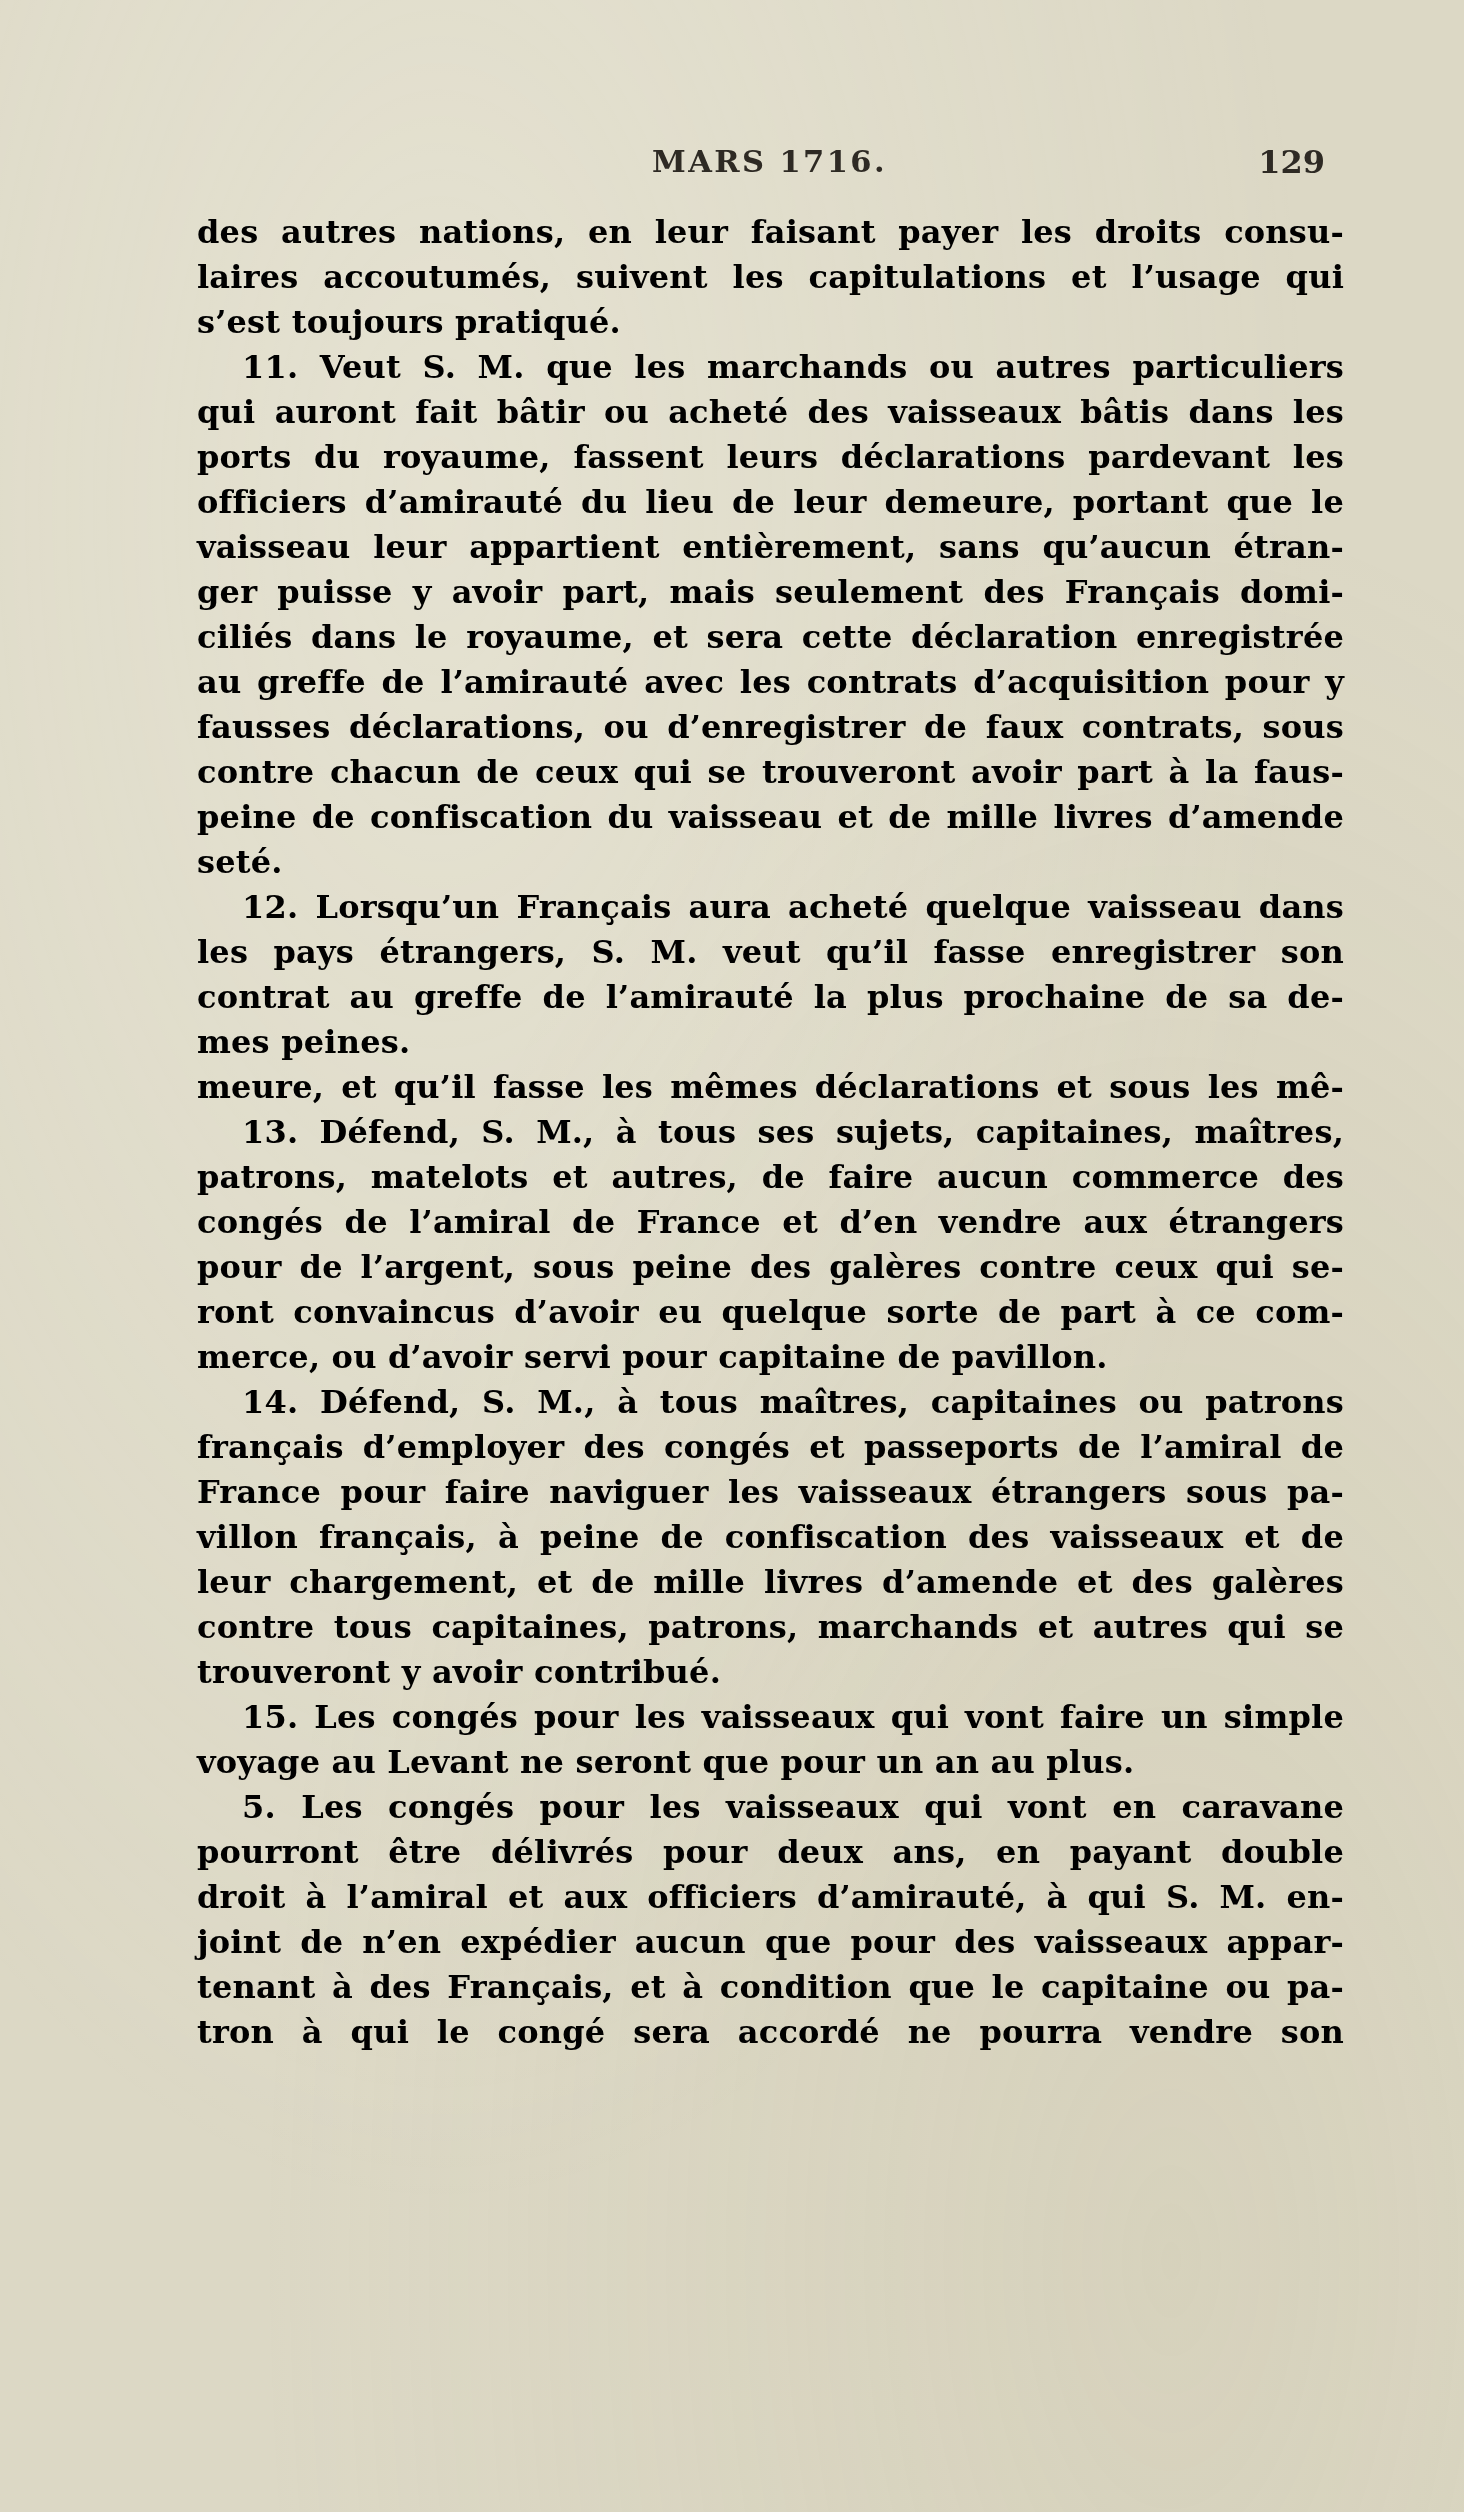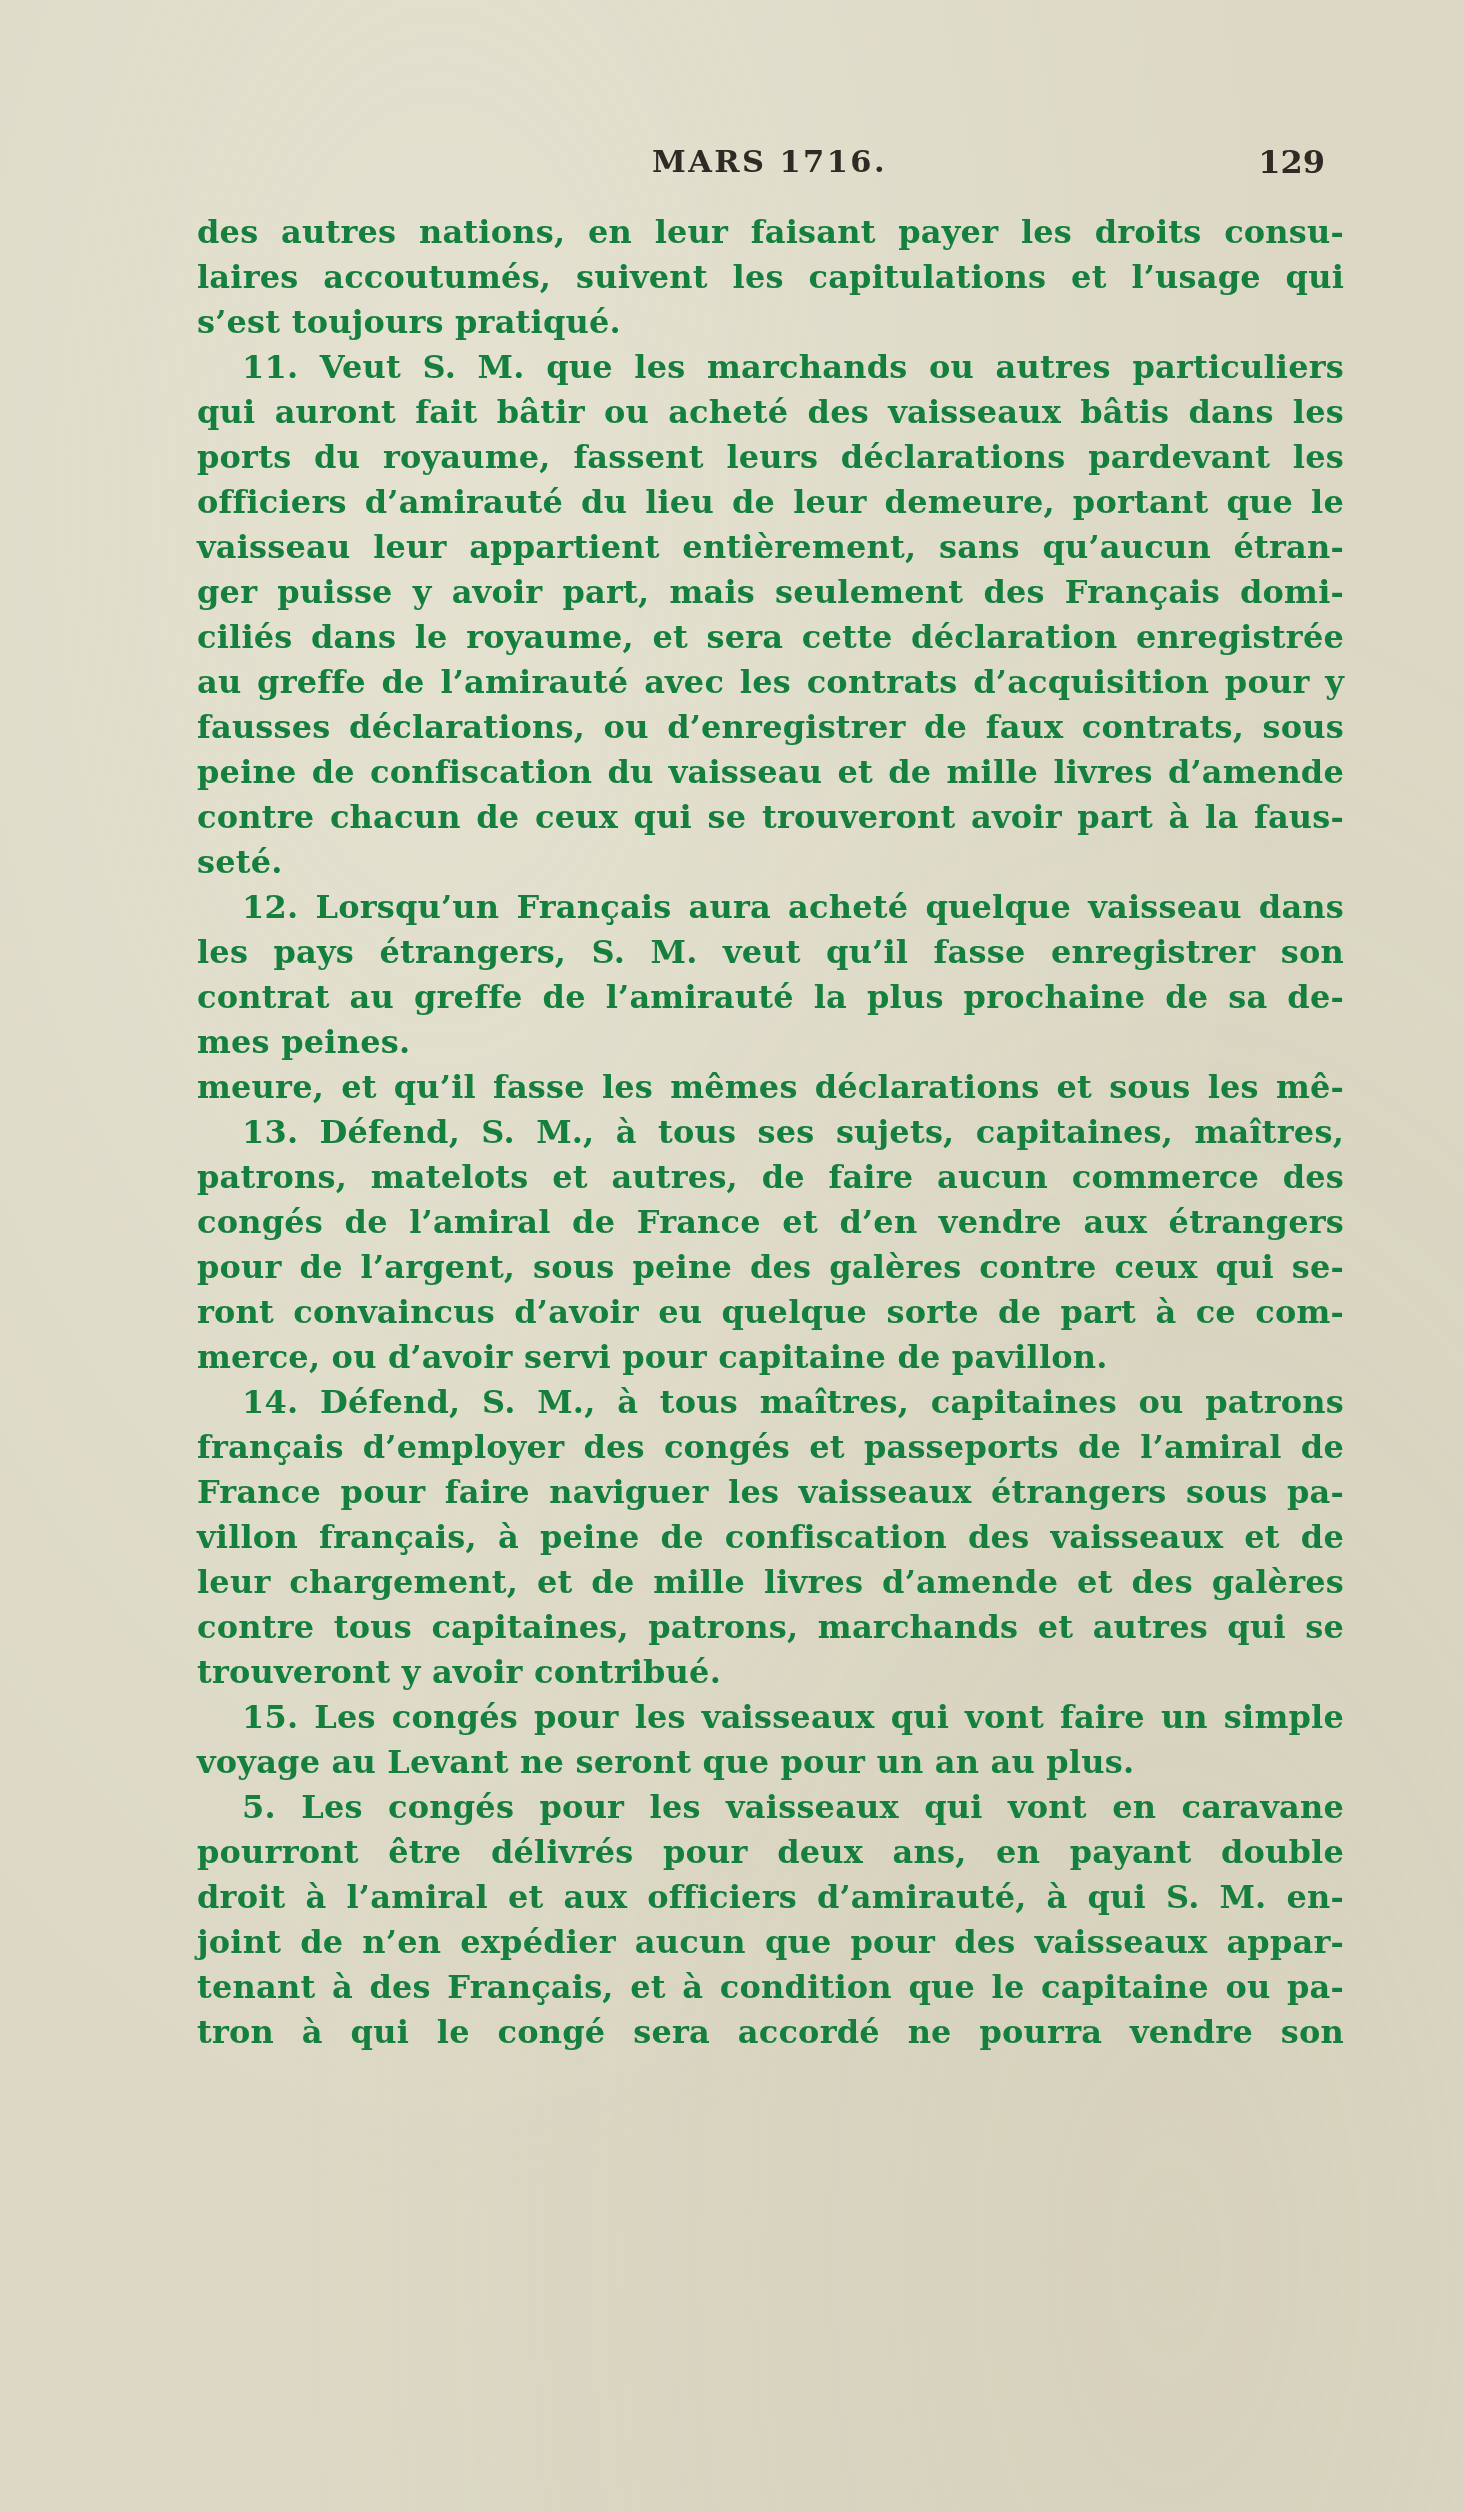--- a/index.html
+++ b/index.html
@@ -60,21 +60,21 @@
     }
     .line {
       display: block;
       height: 45px;
       line-height: 45px;
       font-size: 32px;
       font-weight: bold;
       white-space: nowrap;
       text-align: justify;
       text-align-last: justify;
-      color: #15803d;
+      color: #000000;
       letter-spacing: 0.2px;
     }
     .line.last {
       text-align-last: left;
     }
     .line.indent {
       padding-left: 45px;
     }
   </style>
 </head>
@@ -93,22 +93,22 @@
       <span class="line last">s’est toujours pratiqué.</span>
       <span class="line indent">11. Veut S. M. que les marchands ou autres particuliers</span>
       <span class="line">qui auront fait bâtir ou acheté des vaisseaux bâtis dans les</span>
       <span class="line">ports du royaume, fassent leurs déclarations pardevant les</span>
       <span class="line">officiers d’amirauté du lieu de leur demeure, portant que le</span>
       <span class="line">vaisseau leur appartient entièrement, sans qu’aucun étran-</span>
       <span class="line">ger puisse y avoir part, mais seulement des Français domi-</span>
       <span class="line">ciliés dans le royaume, et sera cette déclaration enregistrée</span>
       <span class="line">au greffe de l’amirauté avec les contrats d’acquisition pour y</span>
       <span class="line">fausses déclarations, ou d’enregistrer de faux contrats, sous</span>
+      <span class="line">contre chacun de ceux qui se trouveront avoir part à la faus-</span>
       <span class="line">peine de confiscation du vaisseau et de mille livres d’amende</span>
-      <span class="line">contre chacun de ceux qui se trouveront avoir part à la faus-</span>
       <span class="line last">seté.</span>
       <span class="line indent">12. Lorsqu’un Français aura acheté quelque vaisseau dans</span>
       <span class="line">les pays étrangers, S. M. veut qu’il fasse enregistrer son</span>
       <span class="line">contrat au greffe de l’amirauté la plus prochaine de sa de-</span>
       <span class="line last">mes peines.</span>
       <span class="line">meure, et qu’il fasse les mêmes déclarations et sous les mê-</span>
       <span class="line indent">13. Défend, S. M., à tous ses sujets, capitaines, maîtres,</span>
       <span class="line">patrons, matelots et autres, de faire aucun commerce des</span>
       <span class="line">congés de l’amiral de France et d’en vendre aux étrangers</span>
       <span class="line">pour de l’argent, sous peine des galères contre ceux qui se-</span>

